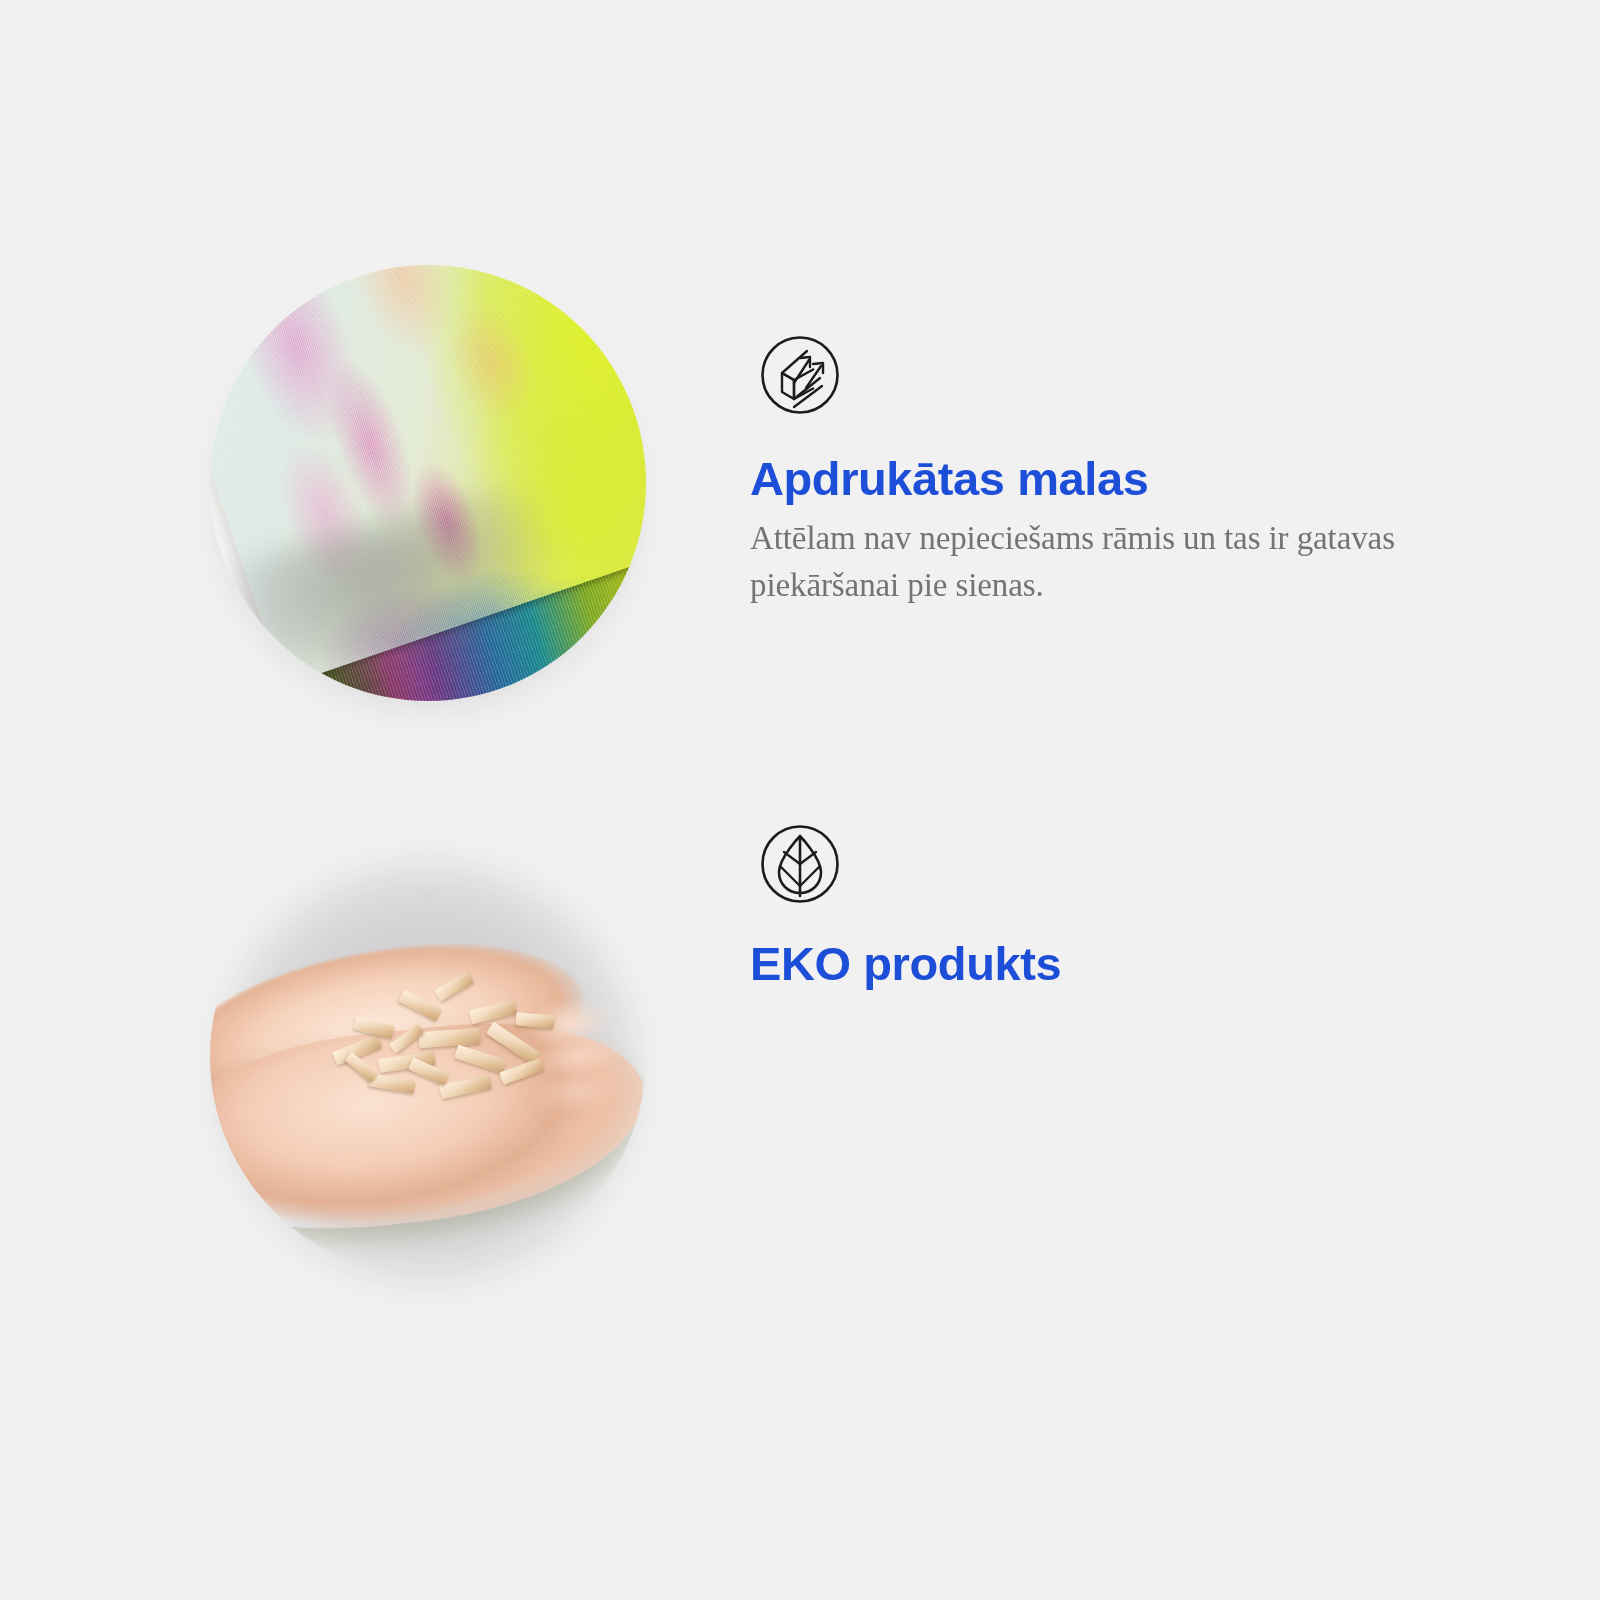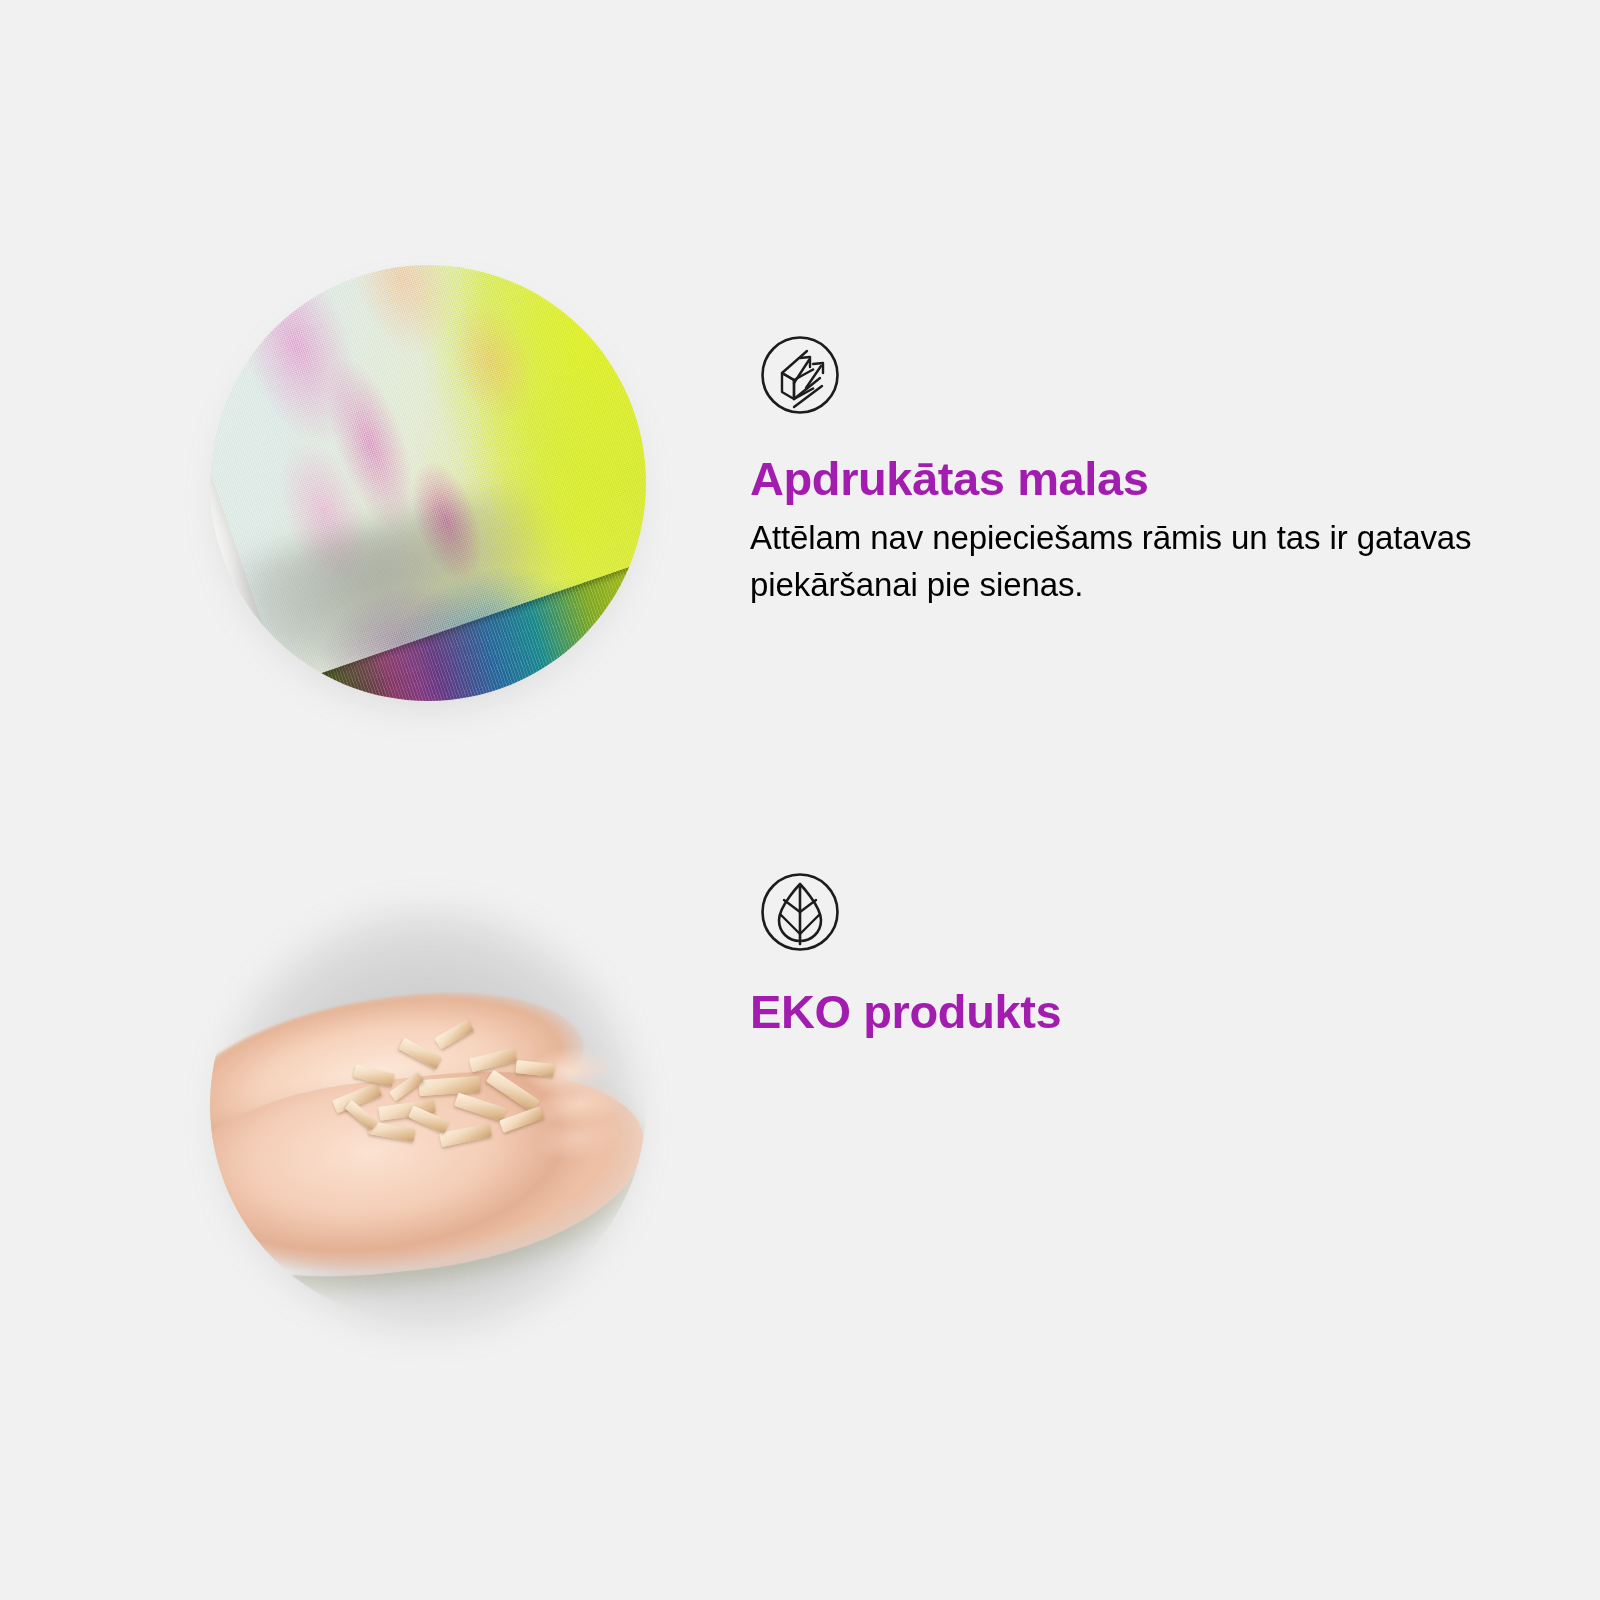--- a/index.html
+++ b/index.html
@@ -22,21 +22,21 @@
   }
 
   
   .feature {
     position: absolute;
     left: 0;
     width: 1600px;
     height: 580px;
   }
   #feature-0 { top: 240px; }
-  #feature-1 { top: 862px; }
+  #feature-1 { top: 814px; }
 
   
   .media-wrap {
     position: absolute;
     left: 210px;
     top: 25px;
     width: 436px;
     height: 436px;
   }
   .media-shadow {
@@ -245,30 +245,30 @@
   }
   #feature-1 .feature-icon { margin-bottom: 24px; }
 
   .feature-title {
     margin: 0 0 10px 0;
     font-family: "Liberation Sans", sans-serif;
     font-size: 47px;
     font-weight: 700;
     line-height: 1.1;
     letter-spacing: -0.4px;
-    color: #a21caf;
+    color: #1d4ed8;
   }
   .feature-desc {
     margin: 0;
-    font-family: Liberation Sans, sans-serif;
+    font-family: Liberation Serif, serif;
     font-size: 33px;
     font-weight: 400;
     line-height: 1.42;
     letter-spacing: -0.1px;
-    color: #000000;
+    color: #737373;
     max-width: 725px;
   }
 </style>
 </head>
 <body>
 
 <div class="page">
 
   <section class="feature" id="feature-0">
 

